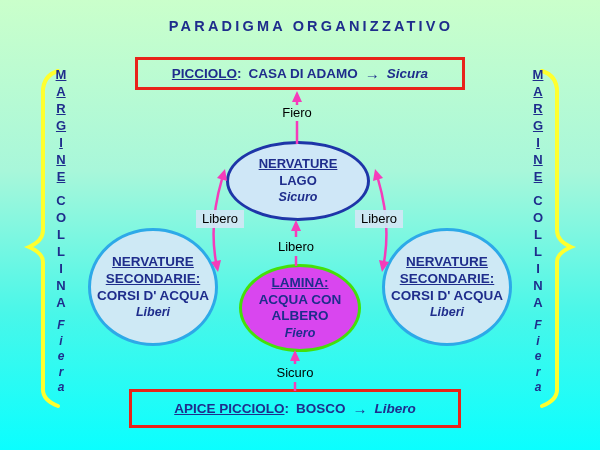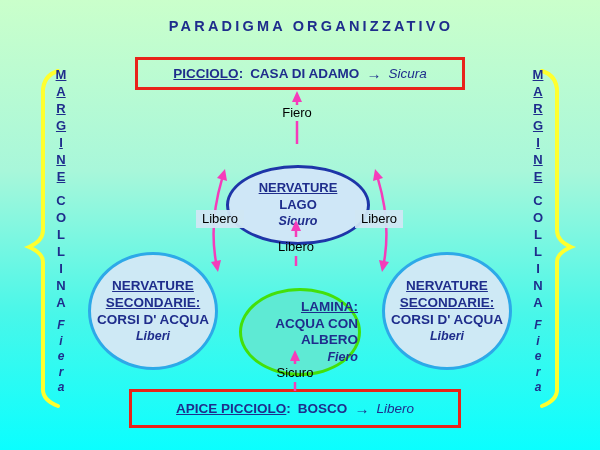--- a/index.html
+++ b/index.html
@@ -19,42 +19,42 @@
   }
 
   
   .redbox{
     border:3px solid #e8231a;display:flex;align-items:center;justify-content:center;
     font-size:13.5px;font-weight:bold;white-space:nowrap;
   }
   .box-top{left:135px;top:57px;width:324px;height:27px;}
   .box-bottom{left:129px;top:389px;width:326px;height:33px;}
   .u{text-decoration:underline;}
-  .it{font-style:italic;font-weight:normal;}
+  .it{font-style:italic;font-weight:bold;}
   .sep{margin-right:7px;}
   .arrowglyph{margin:0 7px;font-size:15px;}
 
   
   .ellipse{
     border-radius:50%;display:flex;flex-direction:column;align-items:center;justify-content:center;
-    text-align:center;font-weight:bold;white-space:nowrap;margin-top:24px;
+    text-align:center;font-weight:bold;white-space:nowrap;
   }
   .ell-main{
     left:226px;top:141px;width:138px;height:74px;
     border:3px solid #1e35a8;background:#cfe7f7;font-size:13px;line-height:16.5px;
   }
   .ell-side{
     border:3px solid #2da9e8;background:#cee9f5;font-size:13.5px;line-height:17px;
     width:124px;height:112px;top:228px;
   }
   .ell-left{left:88px;}
   .ell-right{left:382px;}
   .ell-lamina{
     left:239px;top:264px;width:116px;height:82px;
-    border:3px solid #44e00a;background:#5eead4;font-size:13.5px;line-height:16.5px;align-items:flex-end;
+    border:3px solid #44e00a;background:#d946ef;font-size:13.5px;line-height:16.5px;
   }
   .status{font-style:italic;font-weight:bold;font-size:12.5px;}
 
   
   .alabel{
     font-size:13px;color:#000;text-align:center;line-height:17px;white-space:nowrap;
   }
   .lbl-fiero{left:270px;top:104px;width:54px;}
   .lbl-libero-mid{left:269px;top:238px;width:54px;}
   .lbl-sicuro{left:268px;top:364px;width:54px;}

